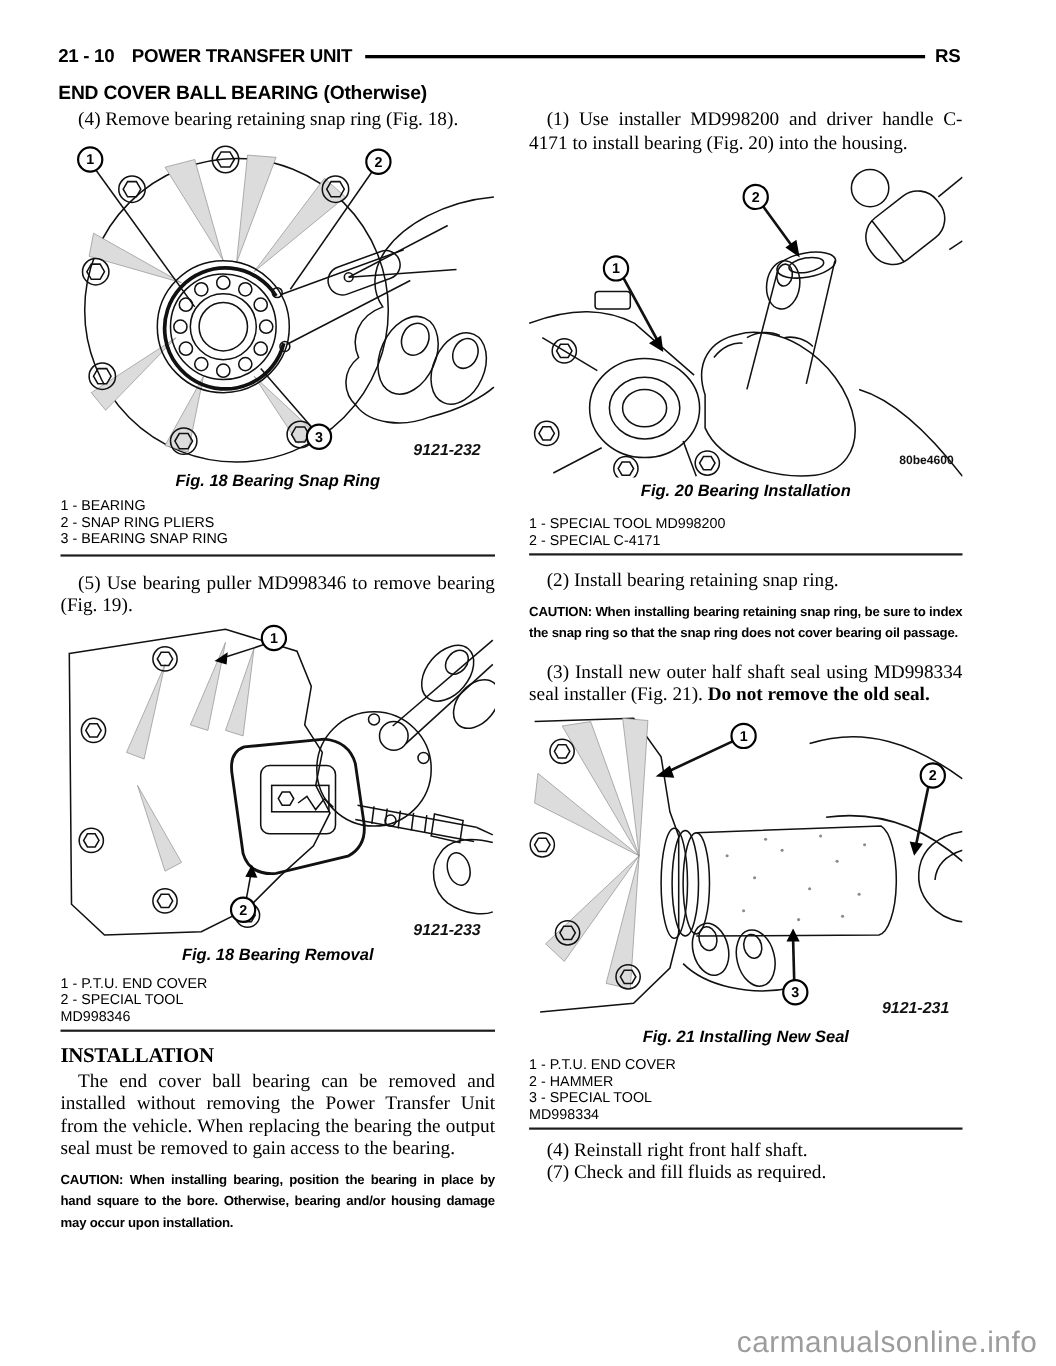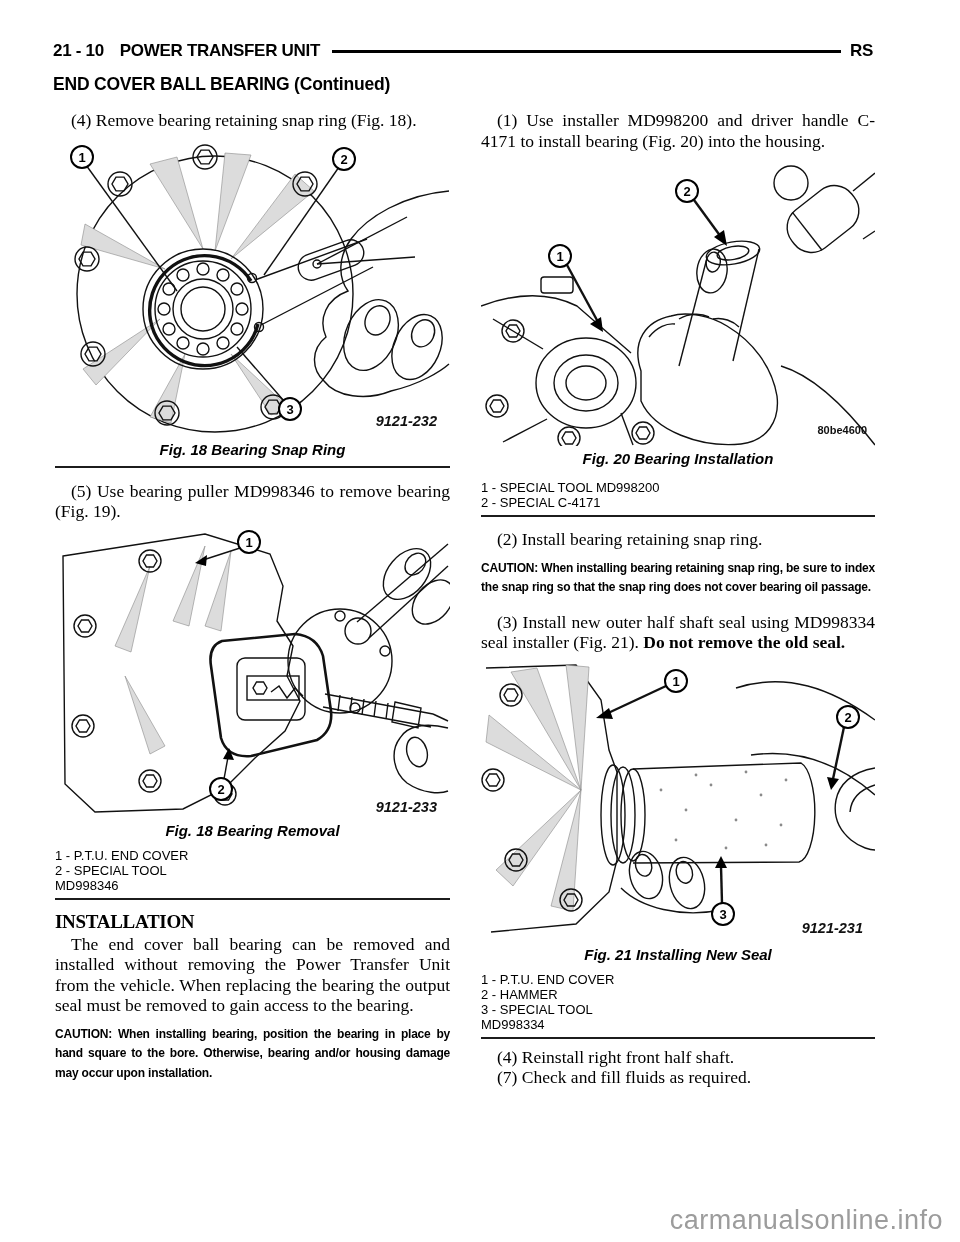--- a/index.html
+++ b/index.html
@@ -8,21 +8,21 @@
 
   
   .hdr{position:absolute;left:53px;top:41px;width:820px;display:flex;align-items:center;
        font-family:"Liberation Sans",sans-serif;font-weight:700;font-size:17px;letter-spacing:-0.3px;}
   .hdr .pcode{margin-right:16px;}
   .hdr .hline{flex:1;height:3px;background:#000;margin:0 9px 0 12px;}
   .subtitle{position:absolute;left:53px;top:74px;font-family:"Liberation Sans",sans-serif;
             font-weight:700;font-size:17.5px;letter-spacing:-0.2px;}
 
   
-  .col{position:absolute;top:106px;}
+  .col{position:absolute;top:94px;}
   .col.left{left:55px;width:395px;}
   .col.right{left:481px;width:394px;}
 
   p.body{margin:0;font-size:17.5px;line-height:20.5px;text-align:justify;}
   p.body.ind{text-indent:16px;}
   .bold{font-weight:700;}
 
   .figsvg{display:block;}
   .figcap{font-family:"Liberation Sans",sans-serif;font-weight:700;font-style:italic;
           font-size:15px;line-height:18px;text-align:center;}
@@ -52,21 +52,21 @@
 <body>
 
 <div class="page">
 
   <div class="hdr">
     <span class="pcode">21 - 10</span>
     <span>POWER TRANSFER UNIT</span>
     <span class="hline"></span>
     <span>RS</span>
   </div>
-  <div class="subtitle">END COVER BALL BEARING (Continued)</div>
+  <div class="subtitle">END COVER BALL BEARING (Otherwise)</div>
 
   <div class="col left">
 
     <p class="body ind" style="margin-top:4px">(4) Remove bearing retaining snap ring (Fig. 18).</p>
 
     <svg class="figsvg" style="margin-top:8px" width="395" height="296" viewBox="0 0 395 296">
       <g>
         <circle class="ln" cx="160" cy="155" r="138"></circle>
         <polygon class="rib" points="148,110 95,25 122,18"></polygon>
         <polygon class="rib" points="160,112 170,14 196,16"></polygon>
@@ -158,20 +158,25 @@
       </g>
       <g transform="translate(235,270)">
         <line class="ln" x1="-6" y1="-8" x2="-53" y2="-62"></line>
         <circle class="callout-c" r="11"></circle>
         <text class="callout-t" y="4.5">3</text>
       </g>
       <text class="figcode" x="382" y="287">9121-232</text>
     </svg>
 
     <div class="figcap" style="margin-top:6px">Fig. 18 Bearing Snap Ring</div>
+    <div class="legend" style="margin-top:5px">
+      <div>1 - BEARING</div>
+      <div>2 - SNAP RING PLIERS</div>
+      <div>3 - BEARING SNAP RING</div>
+    </div>
     <div class="rule" style="margin-top:7px"></div>
 
     <p class="body ind" style="margin-top:13px">(5) Use bearing puller MD998346 to remove bearing (Fig. 19).</p>
 
     <svg class="figsvg" style="margin-top:4px" width="395" height="290" viewBox="0 0 395 290">
       <g>
         <path class="ln" d="M 8,30 L 150,8 L 215,28 L 228,60 L 222,95 L 238,120 L 232,150 L 245,175 L 230,205 L 200,232 L 170,262 L 128,283 L 40,286 L 10,258 Z"></path>
         <polygon class="rib" points="150,20 118,95 134,100"></polygon>
         <polygon class="rib" points="176,25 150,100 166,105"></polygon>
         <polygon class="rib" points="95,40 60,120 76,126"></polygon>

